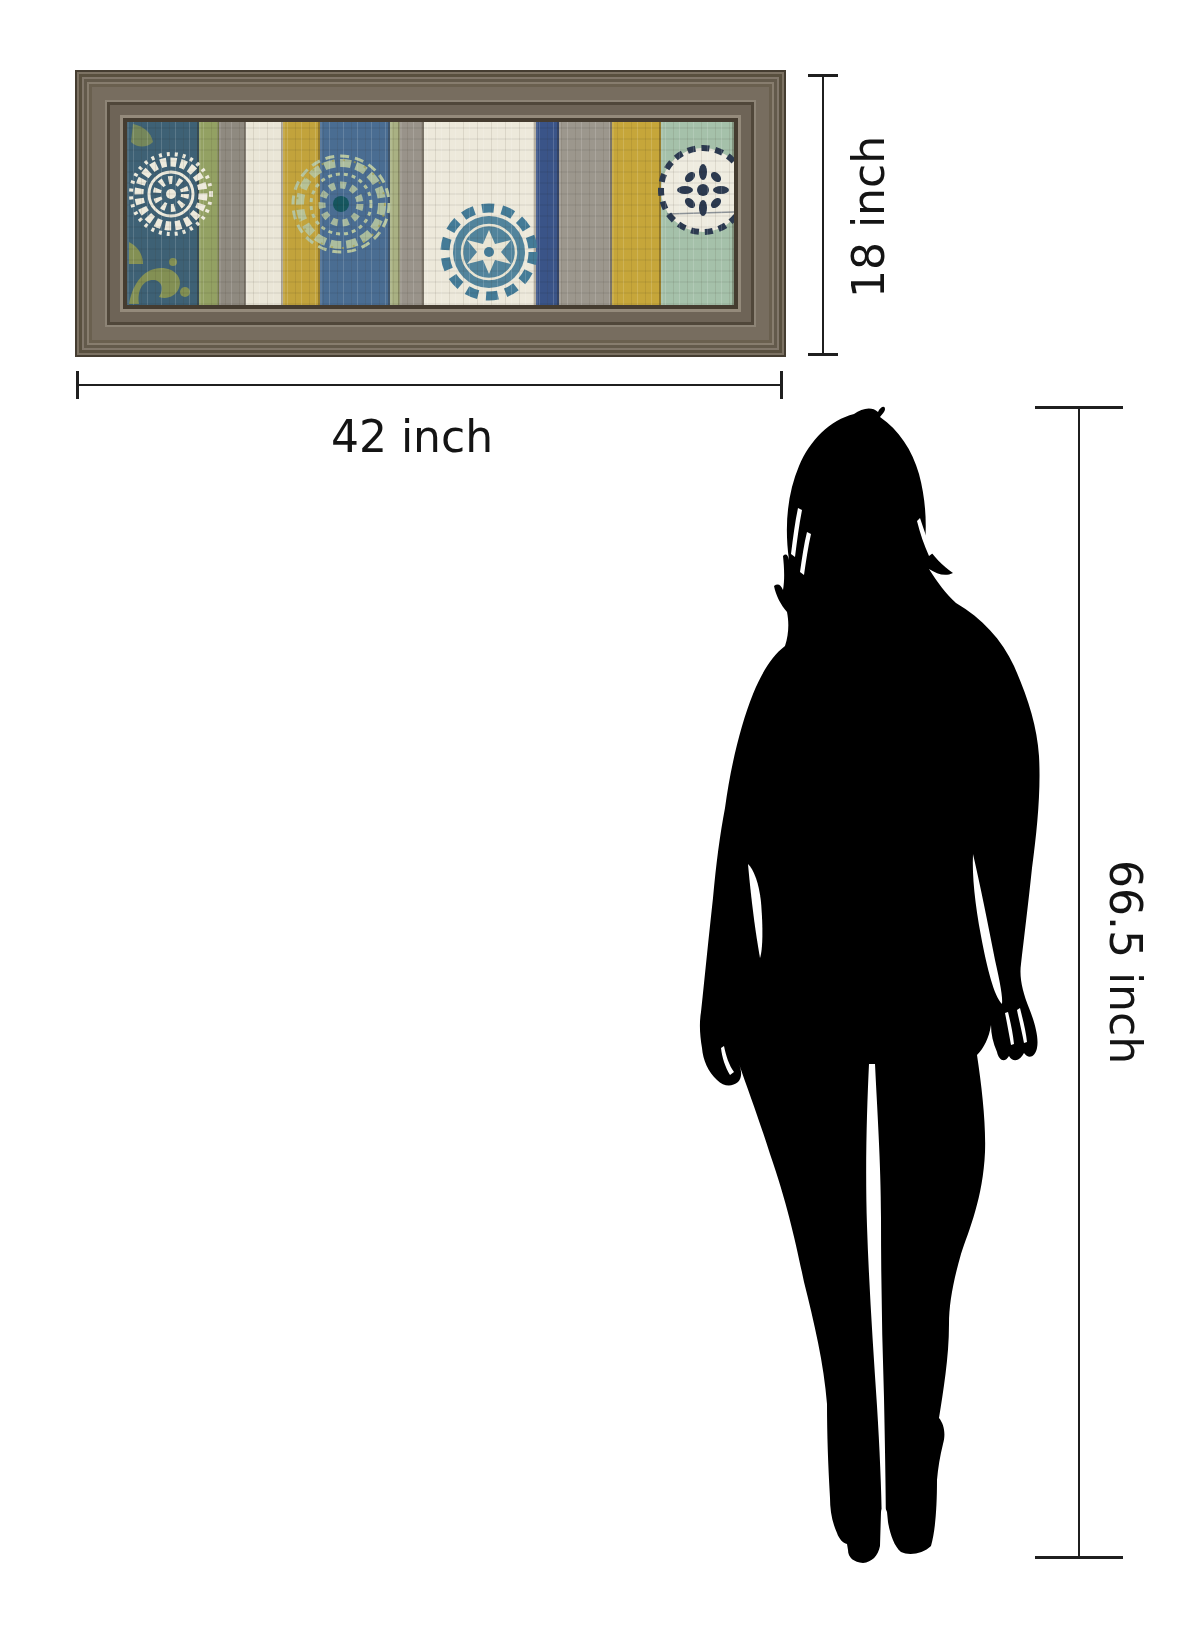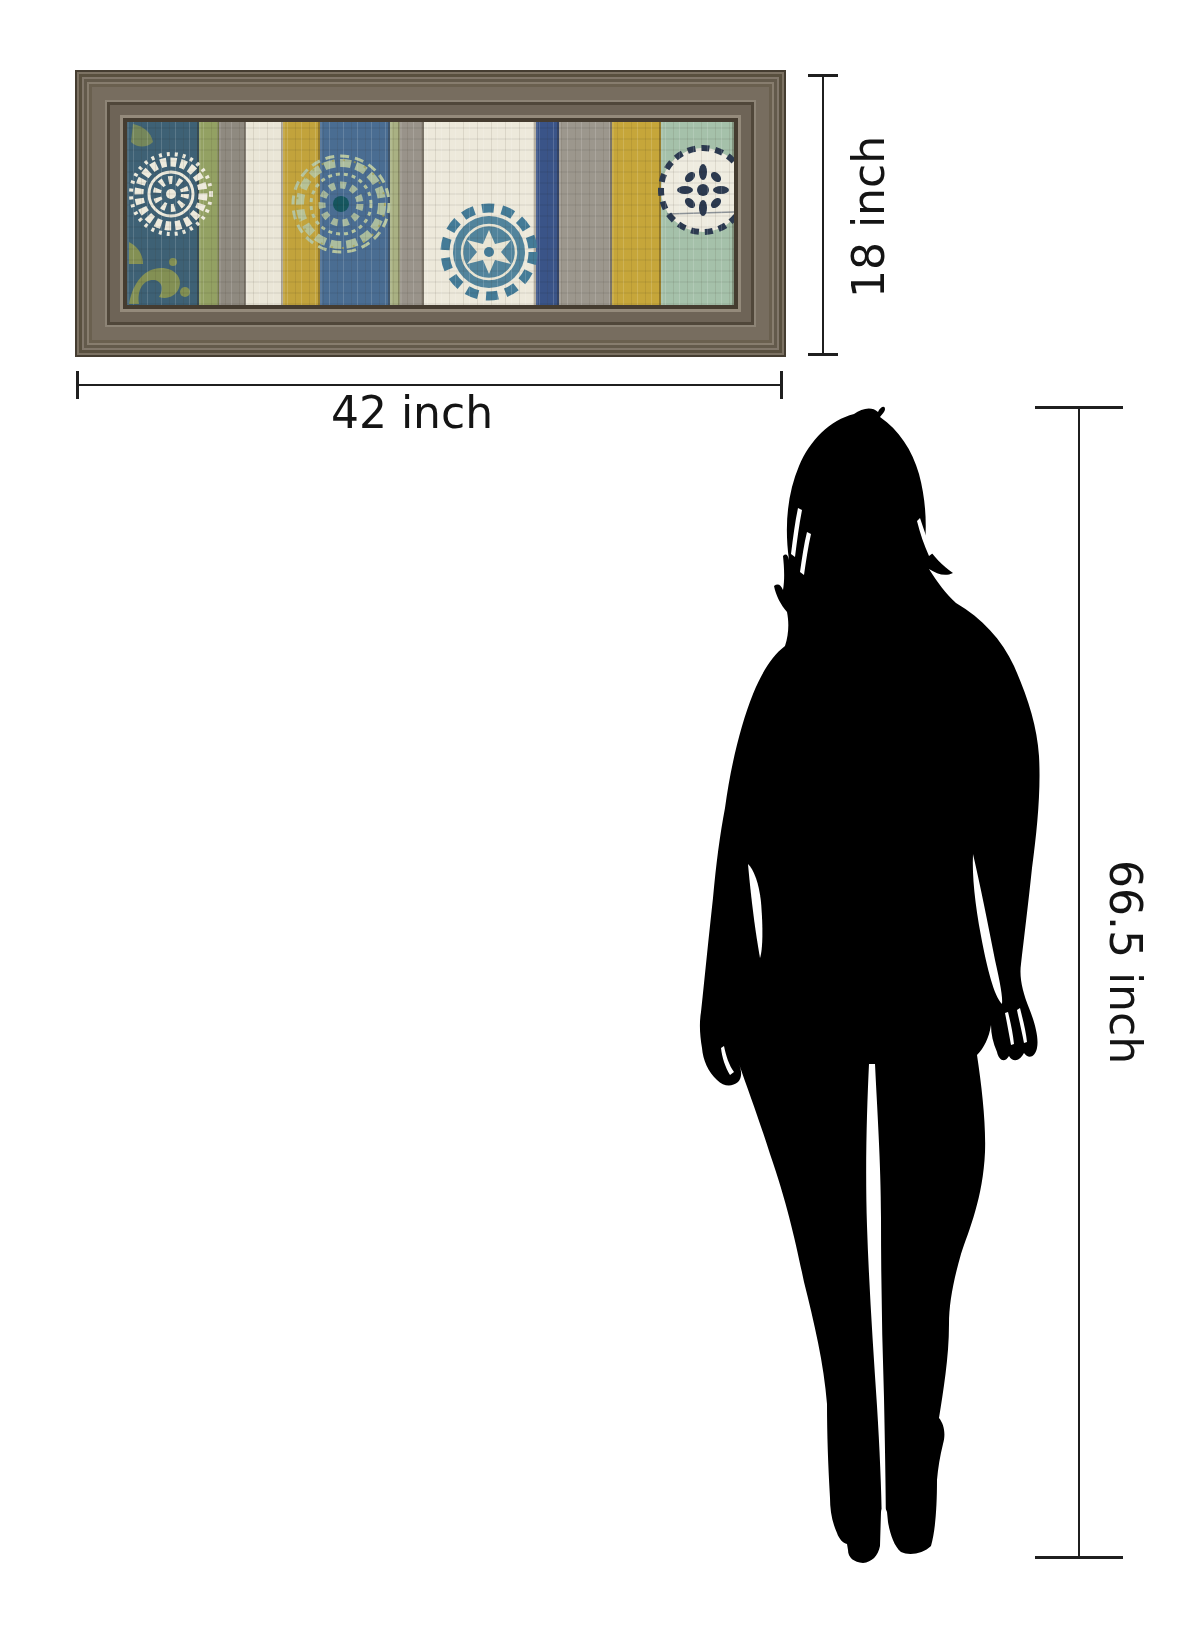--- a/index.html
+++ b/index.html
@@ -132,21 +132,21 @@
   </div>
 
   <div class="dim-line" style="left:822px;top:75px;width:2px;height:280px;"></div>
   <div class="dim-line" style="left:808px;top:74px;width:30px;height:3px;"></div>
   <div class="dim-line" style="left:808px;top:353px;width:30px;height:3px;"></div>
   <div class="dim-label rot-ccw" style="left:759px;top:193px;width:220px;height:48px;">18 inch</div>
 
   <div class="dim-line" style="left:77px;top:384px;width:704px;height:2px;"></div>
   <div class="dim-line" style="left:76px;top:371px;width:3px;height:28px;"></div>
   <div class="dim-line" style="left:780px;top:371px;width:3px;height:28px;"></div>
-  <div class="dim-label" style="left:287px;top:389px;width:250px;height:48px;">42 inch</div>
+  <div class="dim-label" style="left:287px;top:413px;width:250px;height:48px;">42 inch</div>
 
   <div class="dim-line" style="left:1078px;top:407px;width:2px;height:1150px;"></div>
   <div class="dim-line" style="left:1035px;top:406px;width:88px;height:3px;"></div>
   <div class="dim-line" style="left:1035px;top:1556px;width:88px;height:3px;"></div>
   <div class="dim-label rot-cw" style="left:995px;top:938px;width:260px;height:48px;">66.5 inch</div>
 
   <svg class="silhouette" viewBox="0 0 352 1160" preserveAspectRatio="none">
     <path fill="#000000" d="
       M 158,8
       C 166,2 176,0 182,6

